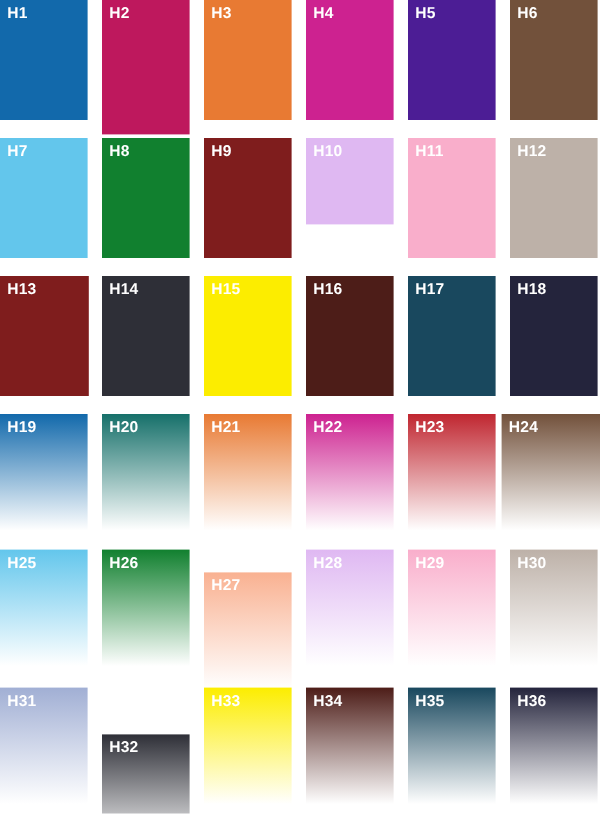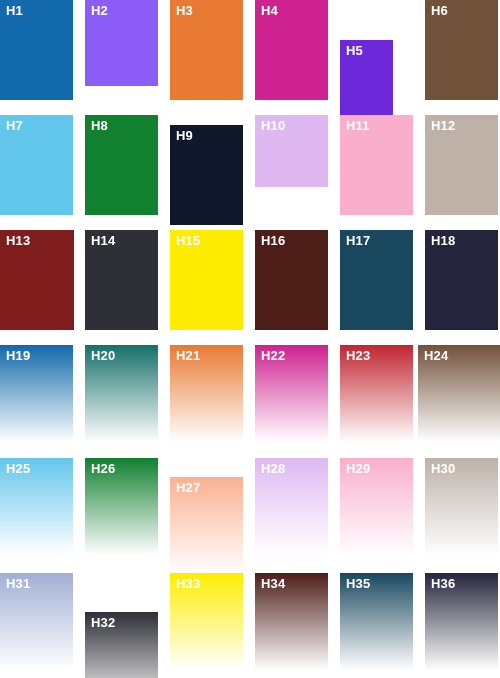--- a/index.html
+++ b/index.html
@@ -39,42 +39,42 @@
     user-select: none;
   }
 </style>
 </head>
 <body>
 
 <div id="palette-grid">
     <div class="swatch" style="left: 0px; top: 0px; width: 73px; height: 100px; background: rgb(18, 105, 171);">
       <span class="swatch-label" style="color: #ffffff;">H1</span>
     </div>
-    <div class="swatch" style="left: 85px; top: 0px; width: 73px; height: 86px; background: #8b5cf6;">
+    <div class="swatch" style="left: 85px; top: 0px; width: 73px; height: 112px; background: #be185d;">
       <span class="swatch-label" style="color: rgb(255, 255, 255);">H2</span>
     </div>
     <div class="swatch" style="left: 170px; top: 0px; width: 73px; height: 100px; background: rgb(232, 122, 51);">
       <span class="swatch-label" style="color: rgb(255, 255, 255);">H3</span>
     </div>
     <div class="swatch" style="left: 255px; top: 0px; width: 73px; height: 100px; background: rgb(205, 34, 144);">
       <span class="swatch-label" style="color: rgb(255, 255, 255);">H4</span>
     </div>
-    <div class="swatch" style="left: 340px; top: 0px; width: 53px; height: 100px; background: #6d28d9; margin-top: 40px;">
+    <div class="swatch" style="left: 340px; top: 0px; width: 73px; height: 100px; background: #4c1d95;">
       <span class="swatch-label" style="color: rgb(255, 255, 255);">H5</span>
     </div>
     <div class="swatch" style="left: 425px; top: 0px; width: 73px; height: 100px; background: rgb(114, 81, 59);">
       <span class="swatch-label" style="color: rgb(255, 255, 255);">H6</span>
     </div>
     <div class="swatch" style="left: 0px; top: 115px; width: 73px; height: 100px; background: rgb(99, 198, 236);">
       <span class="swatch-label" style="color: rgb(255, 255, 255);">H7</span>
     </div>
     <div class="swatch" style="left: 85px; top: 115px; width: 73px; height: 100px; background: rgb(17, 128, 47);">
       <span class="swatch-label" style="color: rgb(255, 255, 255);">H8</span>
     </div>
-    <div class="swatch" style="left: 170px; top: 125px; width: 73px; height: 100px; background: #0f172a;">
+    <div class="swatch" style="left: 170px; top: 115px; width: 73px; height: 100px; background: #7f1d1d;">
       <span class="swatch-label" style="color: rgb(255, 255, 255);">H9</span>
     </div>
     <div class="swatch" style="left: 255px; top: 115px; width: 73px; height: 72px; background: rgb(223, 184, 242);">
       <span class="swatch-label" style="color: rgb(255, 255, 255);">H10</span>
     </div>
     <div class="swatch" style="left: 340px; top: 115px; width: 73px; height: 100px; background: rgb(249, 174, 203);">
       <span class="swatch-label" style="color: rgb(255, 255, 255);">H11</span>
     </div>
     <div class="swatch" style="left: 425px; top: 115px; width: 73px; height: 100px; background: rgb(189, 177, 168);">
       <span class="swatch-label" style="color: rgb(255, 255, 255);">H12</span>

